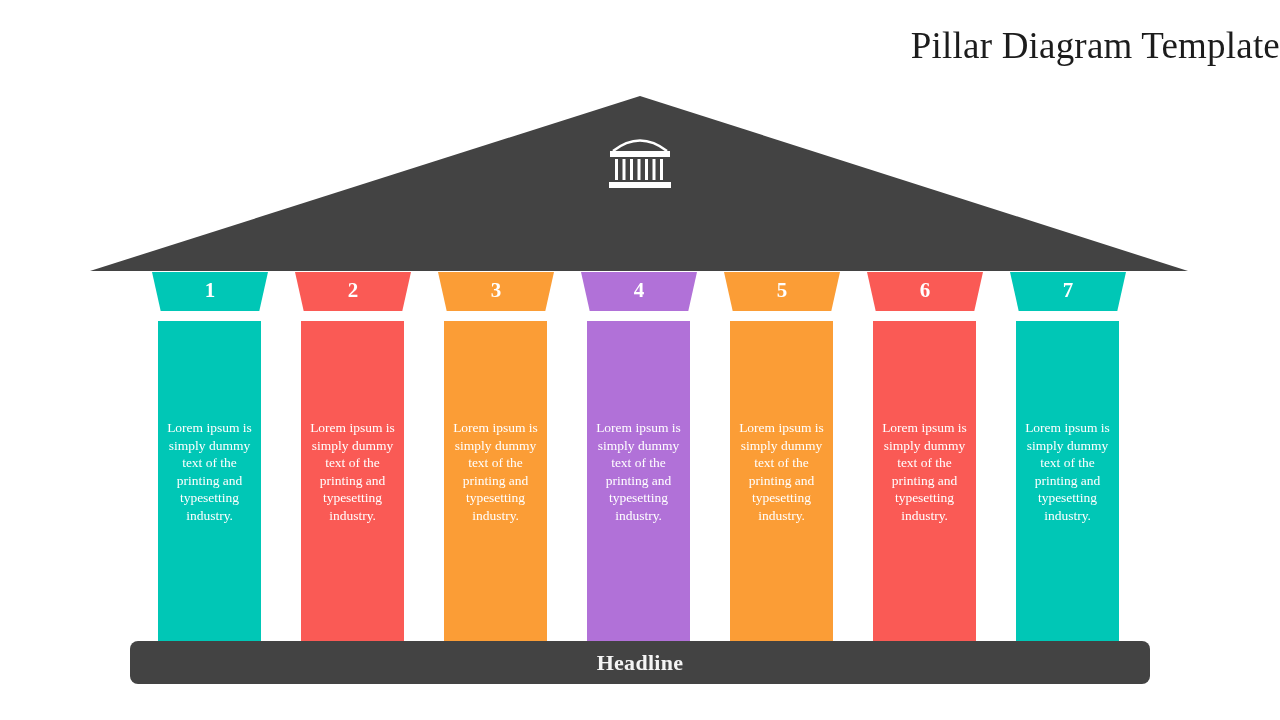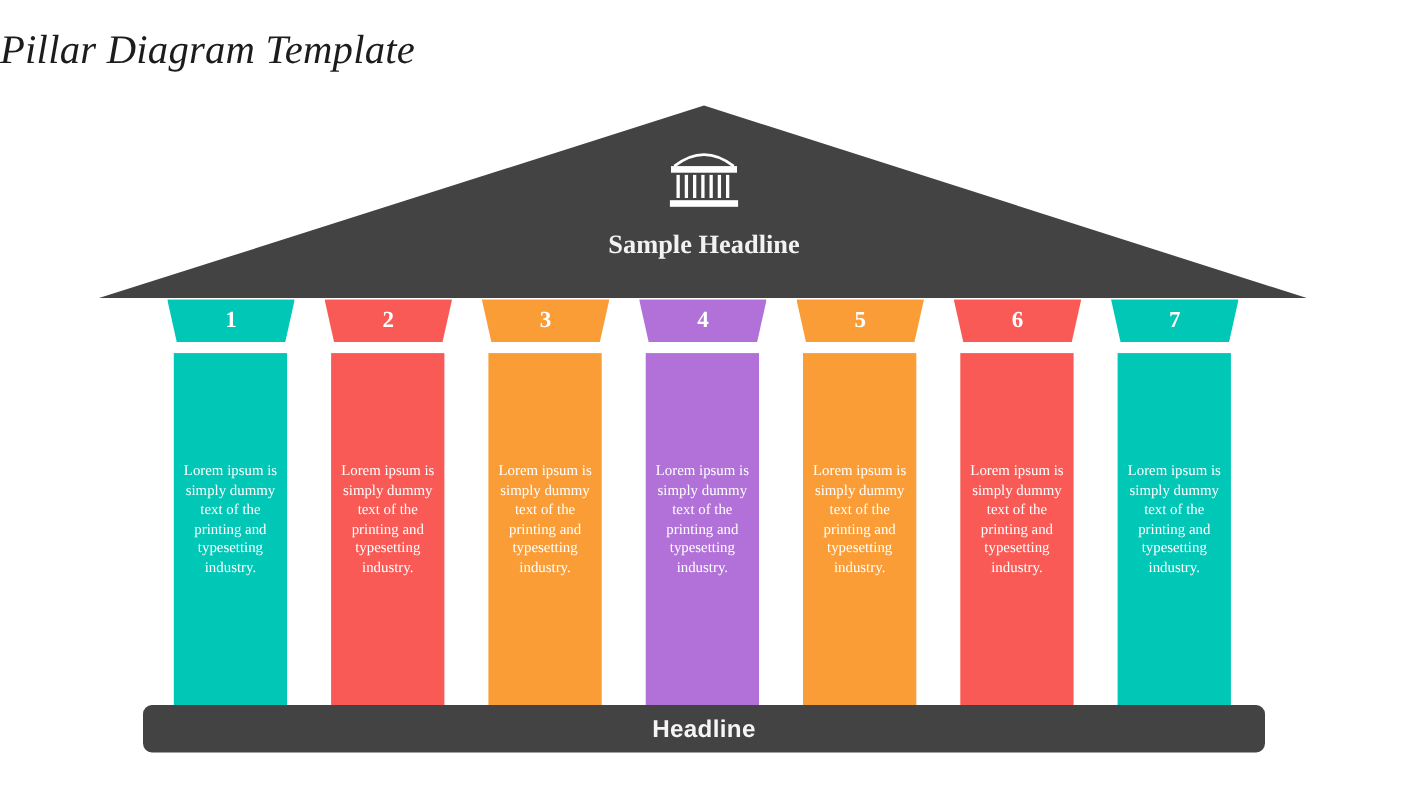--- a/index.html
+++ b/index.html
@@ -21,28 +21,27 @@
     width: 1280px;
     height: 720px;
   }
 
   
   .page-title {
     position: absolute;
     left: 0;
     top: 24px;
     width: 1280px;
-    text-align: left;
+    text-align: right;
     font-family: "Liberation Serif", "DejaVu Serif", serif;
     font-size: 37px;
     font-weight: 400;
     color: #1c1c1c;
     letter-spacing: 0.2px;
     white-space: nowrap;
-    font-style: italic;
   }
 
   
   .roof-svg {
     position: absolute;
     left: 0;
     top: 0;
     width: 1280px;
     height: 300px;
   }
@@ -143,21 +142,21 @@
 
   .base-label {
     position: absolute;
     left: 0;
     top: 0;
     width: 100%;
     height: 43px;
     display: flex;
     align-items: center;
     justify-content: center;
-    font-family: Liberation Sans, sans-serif;
+    font-family: Liberation Serif, serif;
     font-size: 22px;
     font-weight: 700;
     color: #f5f5f5;
     letter-spacing: 0.3px;
   }
 </style>
 </head>
 <body>
 
 <div id="stage">
@@ -174,21 +173,20 @@
     <rect x="10" y="26" width="3" height="21" fill="#ffffff"></rect>
     <rect x="17.5" y="26" width="3" height="21" fill="#ffffff"></rect>
     <rect x="25" y="26" width="3" height="21" fill="#ffffff"></rect>
     <rect x="32.5" y="26" width="3" height="21" fill="#ffffff"></rect>
     <rect x="40" y="26" width="3" height="21" fill="#ffffff"></rect>
     <rect x="47.5" y="26" width="3" height="21" fill="#ffffff"></rect>
     <rect x="55" y="26" width="3" height="21" fill="#ffffff"></rect>
     <rect x="4" y="49" width="62" height="6" fill="#ffffff"></rect>
   </svg>
 
-  <div class="roof-headline">Sample Headline</div>
 
   <div class="pillars">
       <div class="pillar" style="left: 152px; width: 116px;">
         <div class="capital" style="background: rgb(0, 199, 182);"></div>
         <div class="capital-num">1</div>
         <div class="shaft" style="background: rgb(0, 199, 182); left: 6px; width: 103px;">
           <div class="shaft-text">Lorem ipsum is simply dummy text of the printing and typesetting industry.</div>
         </div>
       </div>
       <div class="pillar" style="left: 295px; width: 116px;">

